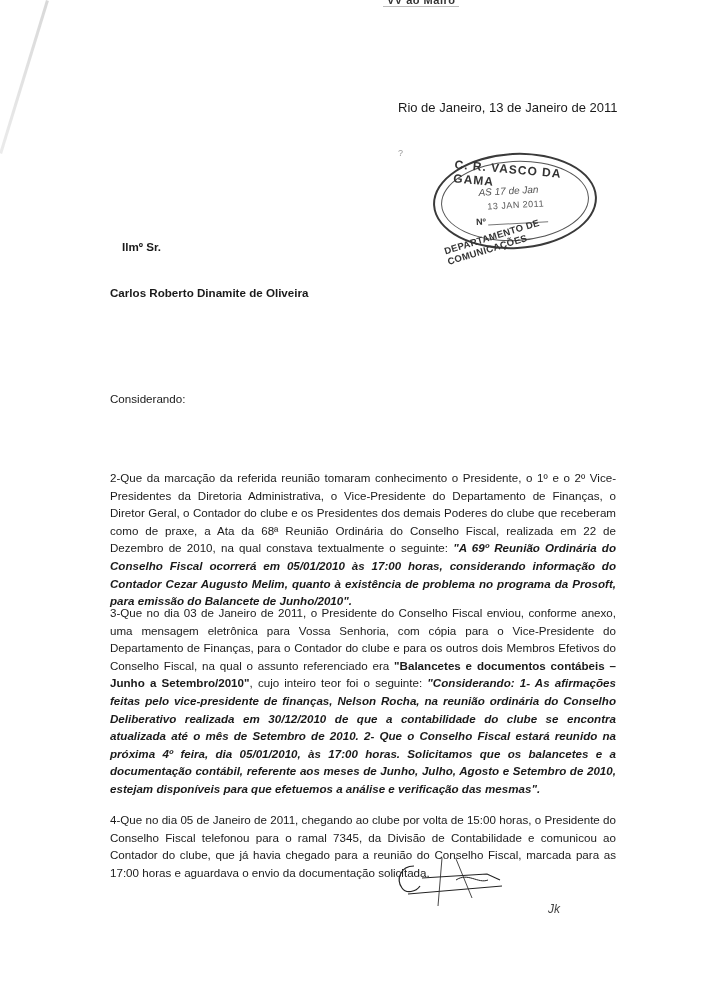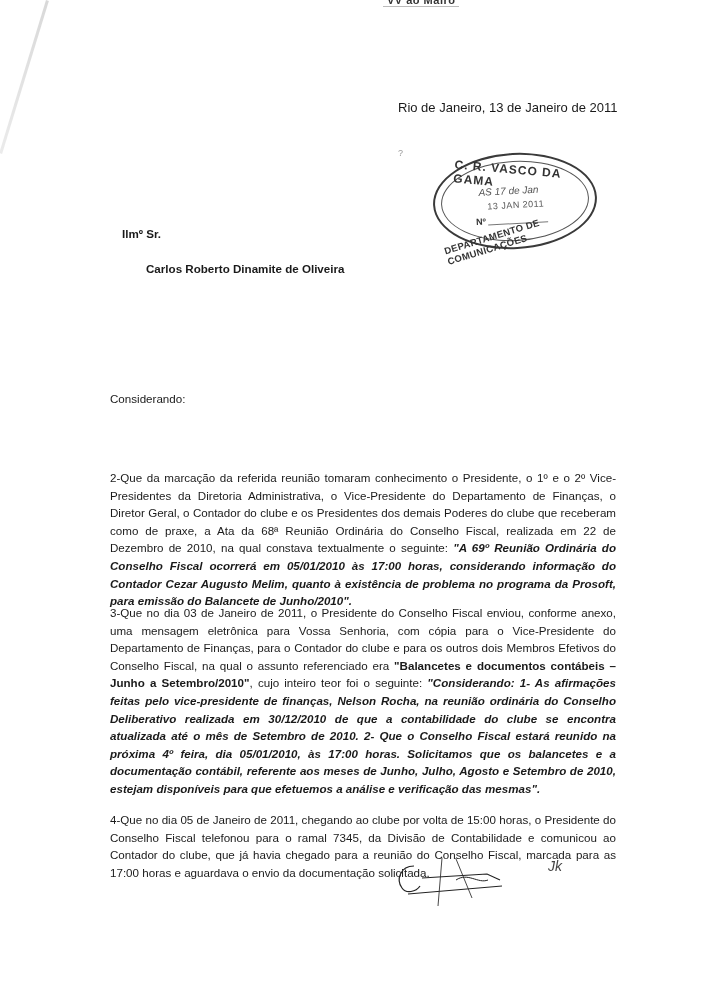--- a/index.html
+++ b/index.html
@@ -35,21 +35,21 @@
       position: absolute; left: 6px; top: 6px; right: 6px; bottom: 6px;
       border: 1px solid #555; border-radius: 50%;
     }
     .stamp-top { position: absolute; left: 20px; top: 9px; font-size: 12px; letter-spacing: 1px; transform: rotate(8deg); }
     .stamp-mid1 { position: absolute; left: 44px; top: 30px; font-size: 10px; color: #555; font-weight: normal; font-style: italic; }
     .stamp-mid2 { position: absolute; left: 52px; top: 45px; font-size: 9px; color: #555; font-weight: normal; letter-spacing: .5px; }
     .stamp-no { position: absolute; left: 40px; top: 60px; font-size: 9px; }
     .stamp-no-line { position: absolute; left: 52px; top: 68px; width: 60px; border-bottom: 1px solid #777; }
     .stamp-bottom { position: absolute; left: 6px; top: 68px; font-size: 9.5px; letter-spacing: .3px; transform: rotate(-14deg); }
     .signature { position: absolute; left: 392px; top: 858px; width: 120px; height: 50px; }
-    .initials { position: absolute; left: 548px; top: 858px; font-size: 14px; font-style: italic; color: #444; }
+    .initials { position: absolute; left: 548px; top: 902px; font-size: 12px; font-style: italic; color: #444; }
     .mark { position: absolute; left: 398px; top: 148px; font-size: 9px; color: #999; }
   </style>
 </head>
 <body>
 
 <div class="page">
   <div class="scan-edge"></div>
 
   <div class="top-header">VV ao Mairo</div>
 
@@ -60,22 +60,22 @@
   <div class="stamp">
     <div class="stamp-inner"></div>
     <div class="stamp-top">C. R. VASCO DA GAMA</div>
     <div class="stamp-mid1">AS 17 de Jan</div>
     <div class="stamp-mid2">13 JAN 2011</div>
     <div class="stamp-no">Nº</div>
     <div class="stamp-no-line"></div>
     <div class="stamp-bottom">DEPARTAMENTO DE COMUNICAÇÕES</div>
   </div>
 
-  <div class="block bold" style="top:225px;padding-left:12px;">Ilmº Sr.</div>
-  <div class="block bold" style="top:260px;margin-left:36px;">Carlos Roberto Dinamite de Oliveira</div>
+  <div class="block bold" style="top:238px;padding-left:12px;">Ilmº Sr.</div>
+  <div class="block bold" style="top:284px;">Carlos Roberto Dinamite de Oliveira</div>
 
   <div class="block" style="top:390px;">Considerando:</div>
 
   <div class="block justify" style="top:469px;"><span class="">2-Que da marcação da referida reunião tomaram conhecimento o Presidente, o 1º e o 2º Vice-Presidentes da Diretoria Administrativa, o Vice-Presidente do Departamento de Finanças, o Diretor Geral, o Contador do clube e os Presidentes dos demais Poderes do clube que receberam como de praxe, a Ata da 68ª Reunião Ordinária do Conselho Fiscal, realizada em 22 de Dezembro de 2010, na qual constava textualmente o seguinte: </span><span class="seg-bi">"A 69º Reunião Ordinária do Conselho Fiscal ocorrerá em 05/01/2010 às 17:00 horas, considerando informação do Contador Cezar Augusto Melim, quanto à existência de problema no programa da Prosoft, para emissão do Balancete de Junho/2010".</span></div>
   <div class="block justify" style="top:604px;"><span class="">3-Que no dia 03 de Janeiro de 2011, o Presidente do Conselho Fiscal enviou, conforme anexo, uma mensagem eletrônica para Vossa Senhoria, com cópia para o Vice-Presidente do Departamento de Finanças, para o Contador do clube e para os outros dois Membros Efetivos do Conselho Fiscal, na qual o assunto referenciado era </span><span class="seg-bold">"Balancetes e documentos contábeis – Junho a Setembro/2010"</span><span class="">, cujo inteiro teor foi o seguinte: </span><span class="seg-bi">"Considerando: 1- As afirmações feitas pelo vice-presidente de finanças, Nelson Rocha, na reunião ordinária do Conselho Deliberativo realizada em 30/12/2010 de que a contabilidade do clube se encontra atualizada até o mês de Setembro de 2010. 2- Que o Conselho Fiscal estará reunido na próxima 4º feira, dia 05/01/2010, às 17:00 horas. Solicitamos que os balancetes e a documentação contábil, referente aos meses de Junho, Julho, Agosto e Setembro de 2010, estejam disponíveis para que efetuemos a análise e verificação das mesmas".</span></div>
   <div class="block justify" style="top:811px;"><span class="">4-Que no dia 05 de Janeiro de 2011, chegando ao clube por volta de 15:00 horas, o Presidente do Conselho Fiscal telefonou para o ramal 7345, da Divisão de Contabilidade e comunicou ao Contador do clube, que já havia chegado para a reunião do Conselho Fiscal, marcada para as 17:00 horas e aguardava o envio da documentação solicitada.</span></div>
 
   <svg class="signature" viewBox="0 0 120 50">
     <path d="M22 8 C8 8 4 22 10 30 C14 36 24 34 28 28" fill="none" stroke="#222" stroke-width="1.2"></path>
     <path d="M16 36 L110 28" fill="none" stroke="#222" stroke-width="1"></path>

